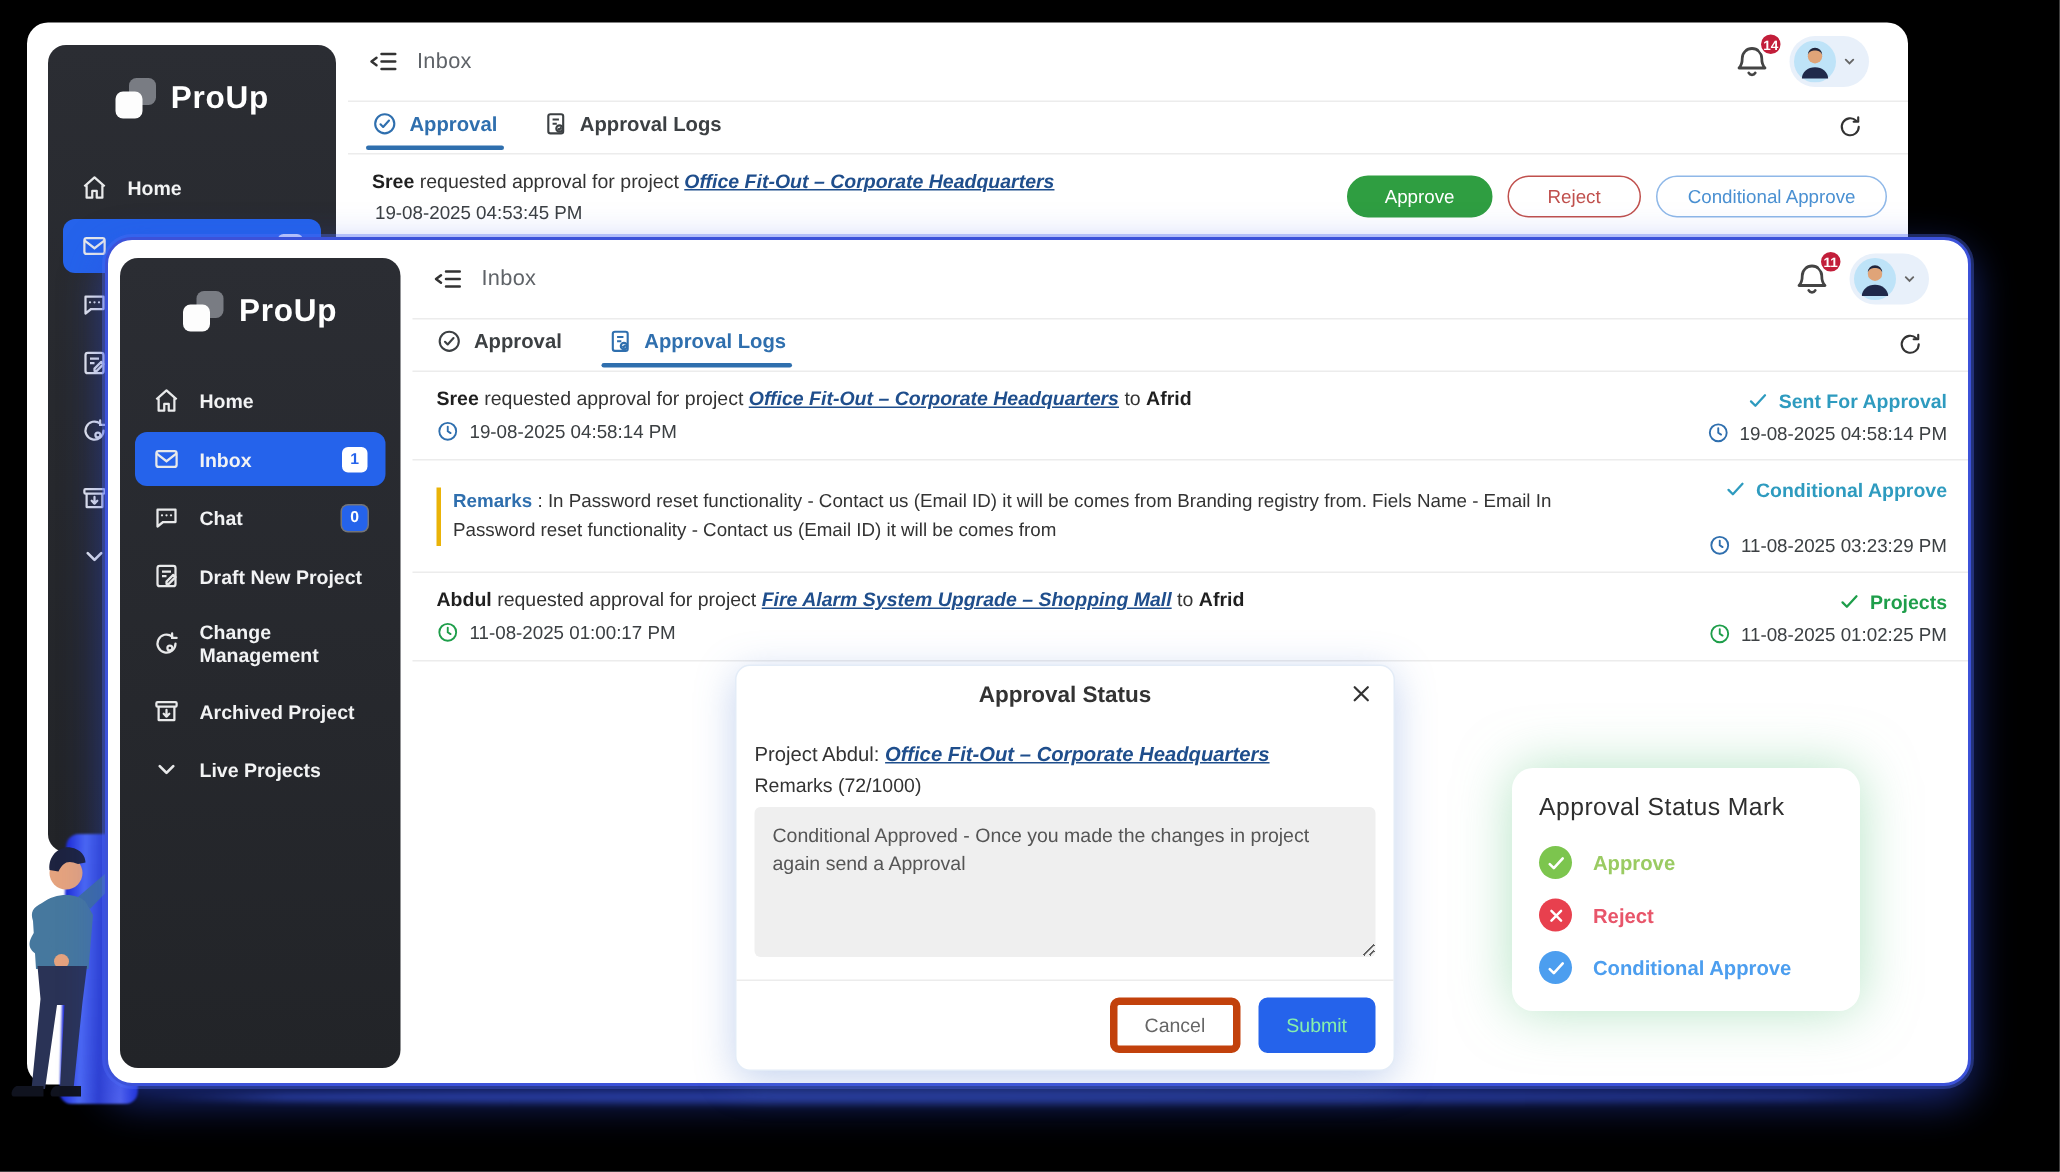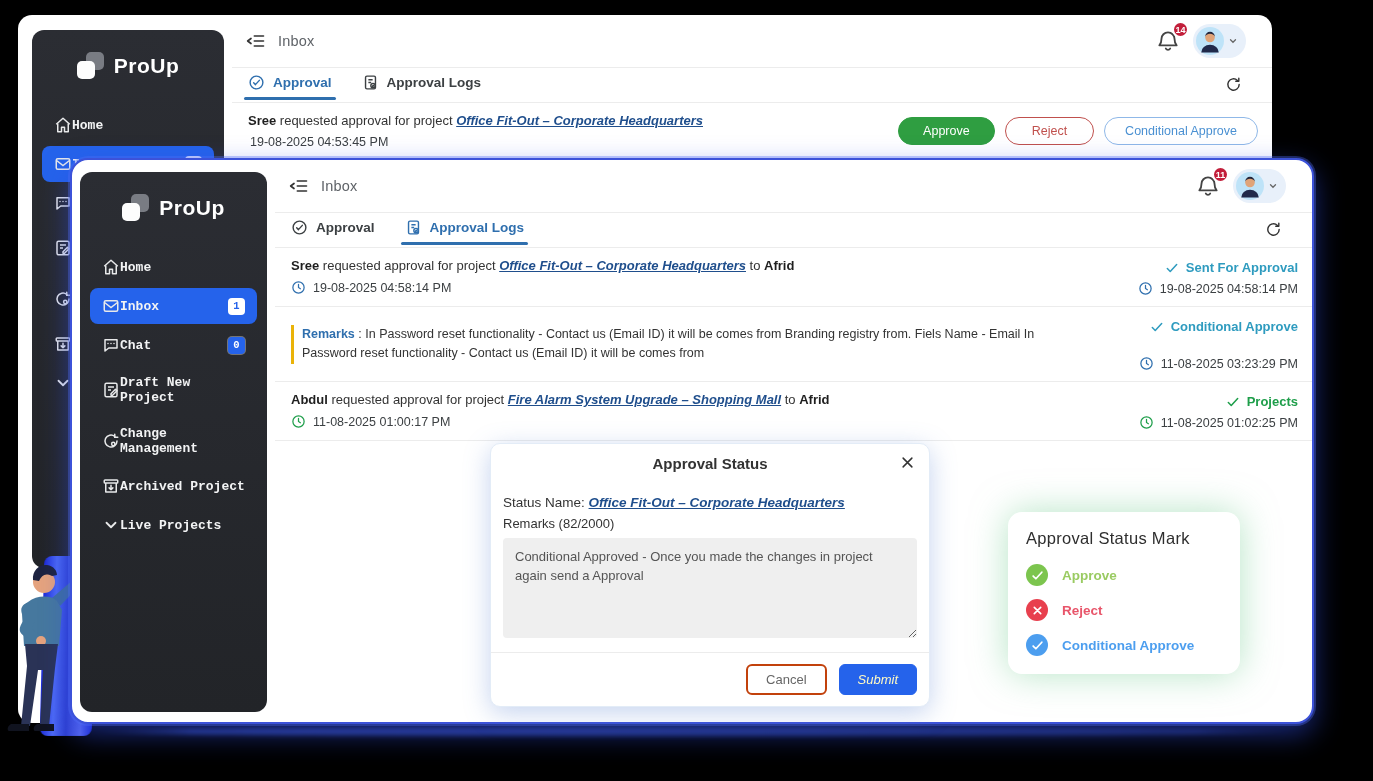--- a/index.html
+++ b/index.html
@@ -16,22 +16,22 @@
   
   .sbar { position:absolute; background:linear-gradient(180deg,#2b2d33,#222428); border-radius:12px; overflow:hidden; }
   #sbar1 { left:14px; top:15px; width:192px; height:538px; }
   #sbar2 { left:8px; top:12px; width:187px; height:540px; }
   .logo-row { display:flex; align-items:center; justify-content:center; gap:10px; margin:22px 0 28px; }
   .logo-ic { position:relative; width:27px; height:27px; }
   .logo-ic i { position:absolute; width:18px; height:18px; border-radius:5px; display:block; }
   .logo-ic .back { background:#797c83; top:0; right:0; }
   .logo-ic .front { background:#fdfdfd; bottom:0; left:0; }
   .logo-text { color:#fff; font-size:21px; font-weight:600; letter-spacing:.5px; }
-  .sb-item { display:flex; align-items:center; margin:3px 10px; padding:9px 12px;
-             border-radius:8px; cursor:pointer;font-family:Liberation Mono, monospace; }
+  .sb-item { display:flex; align-items:center; gap:13px; margin:3px 10px; padding:9px 12px;
+             border-radius:8px; cursor:pointer; }
   .sb-item .sb-ic { width:18px; height:18px; flex:0 0 18px; color:#e8e9ea; display:flex; align-items:center; }
   .sb-item .sb-lbl { color:#f2f3f4; font-size:13px; font-weight:700; flex:1; }
   .sb-item.active { background:#2563EB; }
   .badge-sq { min-width:17px; height:17px; border-radius:4px; font-size:10.5px; font-weight:700;
               display:flex; align-items:center; justify-content:center; padding:0 4px; }
   .badge-white { background:#fff; color:#2563EB; }
   .badge-blue { background:#2563EB; color:#fff; box-shadow:0 0 0 1px rgba(255,255,255,.35); }
 
   
   .content { position:absolute; top:0; bottom:0; right:0; }
@@ -65,21 +65,21 @@
                justify-content:space-between; gap:6px; padding-top:2px; }
   .line1 { font-size:13px; color:#333; margin-bottom:7px; }
   .line1 b { color:#1f1f1f; }
   .proj-link { color:#1F4E8C; font-weight:700; font-style:italic; text-decoration:underline; cursor:pointer; }
   .time-line { display:flex; align-items:center; gap:7px; font-size:12.5px; color:#3c4043; }
   .clock { width:15px; height:15px; }
   .clock.blue { color:#2F6FAE; } .clock.green { color:#1E9E4A; }
   .remarks { margin-top:8px; border-left:3px solid #eab308; padding-left:8px; font-size:12.5px;
              color:#333; line-height:1.55; }
   .remarks .r-lbl { color:#2F6FAE; font-weight:700; }
-  .status-line { display:flex; align-items:center; gap:7px; font-size:13px; font-weight:600; }
+  .status-line { display:flex; align-items:flex-start; gap:7px; font-size:13px; font-weight:600; }
   .status-teal { color:#2E9BBF; } .status-green { color:#1E9E4A; }
   .chk { width:14px; height:14px; }
 
   
   .btn-row { display:flex; gap:10px; align-items:center; }
   .pill { border-radius:15px; font-size:12.5px; padding:6px 20px; cursor:pointer; background:#fff;
           font-family:"Liberation Sans",sans-serif; }
   .pill.approve { background:#2F9E41; color:#fff; border:1px solid #2F9E41; padding:6px 24px; }
   .pill.reject  { border:1px solid #C0504D; color:#C0504D; padding:6px 26px; }
   .pill.cond    { border:1px solid #8FB8E8; color:#4A90D2; }
@@ -94,22 +94,22 @@
   .m-line { font-size:13.5px; color:#333; margin-bottom:6px; }
   .m-status-val { color:#4A9BD5; font-size:15px; }
   .m-remarks-lbl { font-size:13px; color:#333; margin-bottom:7px; }
   .m-textarea { width:100%; height:100px; background:#EFEFEF; border:none; border-radius:4px;
     resize:vertical; padding:10px 12px; font-size:13px; color:#555; line-height:1.45;
     font-family:"Liberation Sans",sans-serif; outline:none; }
   .modal-ft { margin-top:10px; border-top:1px solid #ececec; padding:11px 12px; display:flex;
     justify-content:flex-end; gap:12px; }
   .btn { border-radius:6px; font-size:13px; padding:6px 18px; cursor:pointer;
          font-family:"Liberation Sans",sans-serif; }
-  .btn.cancel { background:#fff; border:2px solid #c2410c; color:#666; }
-  .btn.submit { background:#2563EB; border:1px solid #2563EB; color:#fef9c3;font-style:italic; }
+  .btn.cancel { background:#fff; border:5px solid #c2410c; color:#666; }
+  .btn.submit { background:#2563EB; border:1px solid #2563EB; color:#86efac; }
 
   
   .legend { position:absolute; left:936px; top:352px; width:232px; background:#fff; border-radius:14px;
     box-shadow:0 0 36px rgba(120,205,150,.55); padding:17px 18px 16px; z-index:25; }
   .legend-title { font-size:16.5px; color:#2e2e2e; letter-spacing:.3px; margin-bottom:16px; }
   .legend-item { display:flex; align-items:center; gap:14px; margin-bottom:13px; }
   .legend-item:last-child { margin-bottom:2px; }
   .lg-ic { width:22px; height:22px; border-radius:50%; display:flex; align-items:center;
            justify-content:center; color:#fff; flex:0 0 22px; }
   .lg-green { background:#7CC54E; } .lg-red { background:#E8404E; } .lg-blue { background:#4C9EEF; }
@@ -551,24 +551,24 @@
     <div class="modal-hd">
       <span class="modal-title">Approval Status</span>
       <span class="modal-close">
           <svg viewBox="0 0 24 24" fill="none" stroke="currentColor" stroke-width="2.4" stroke-linecap="round">
             <path d="M5 5l14 14M19 5L5 19"></path>
           </svg>
         </span>
     </div>
     <div class="modal-body">
       <div class="m-line">
-        <span>Status Name:</span>
+        <span>Project Abdul:</span>
         <span class="proj-link">Office Fit-Out – Corporate Headquarters</span>
       </div>
-      <div class="m-remarks-lbl">Remarks (82/2000)</div>
+      <div class="m-remarks-lbl">Remarks (72/1000)</div>
       <textarea class="m-textarea" style="">Conditional Approved - Once you made the changes in project again send a Approval</textarea>
     </div>
     <div class="modal-ft">
       <button class="btn cancel">Cancel</button>
       <button class="btn submit">Submit</button>
     </div>
   </div>
 
   <div class="legend">
     <div class="legend-title">Approval Status Mark</div>

